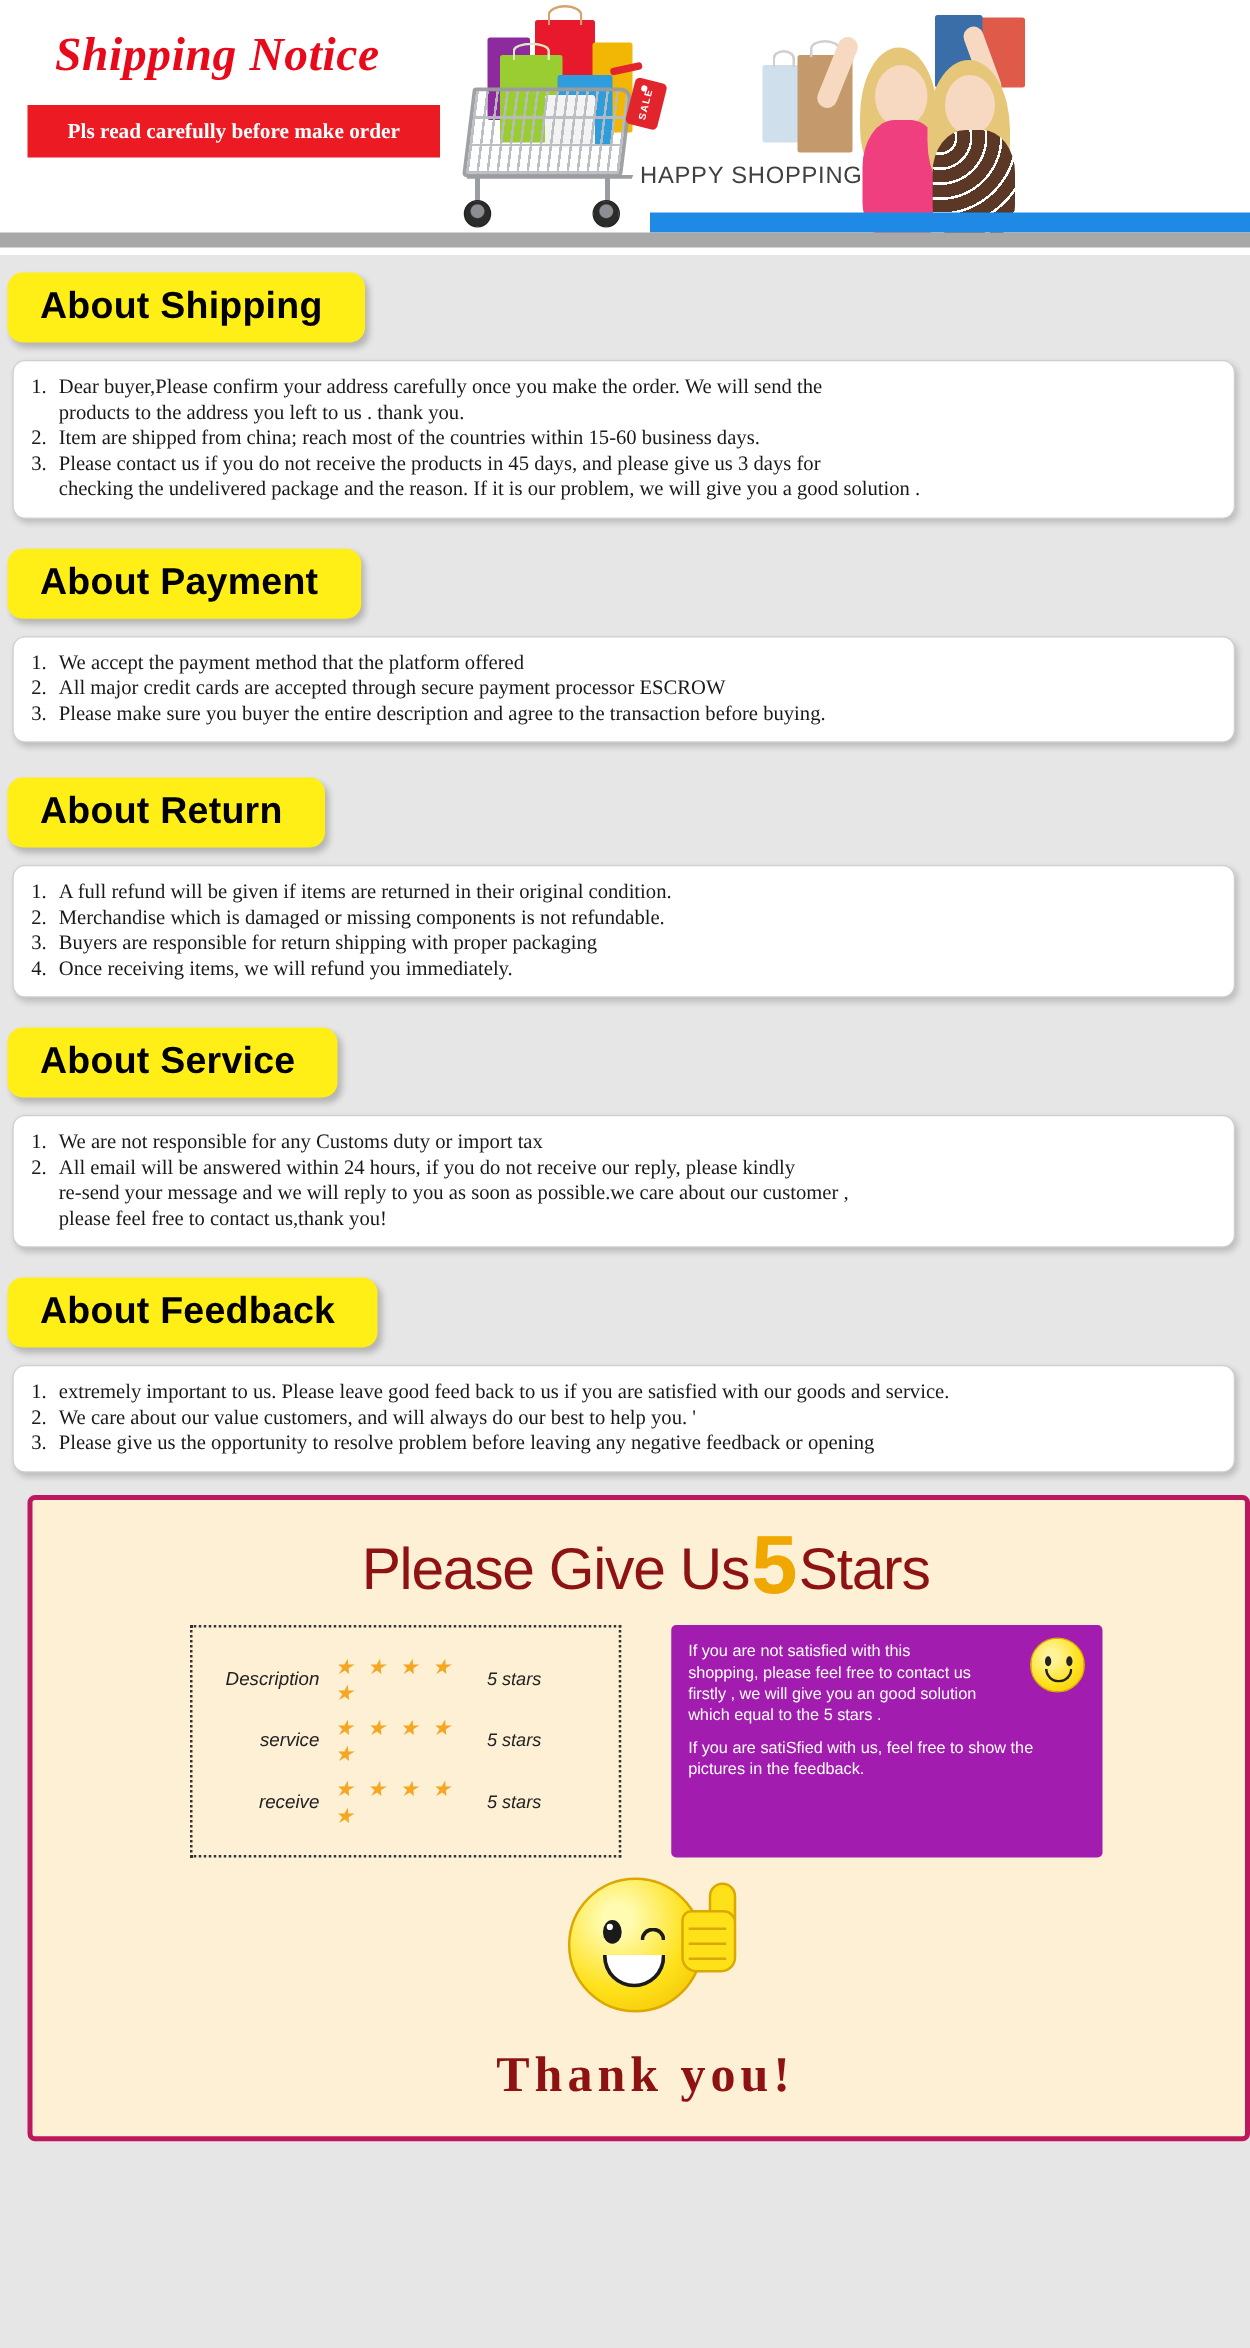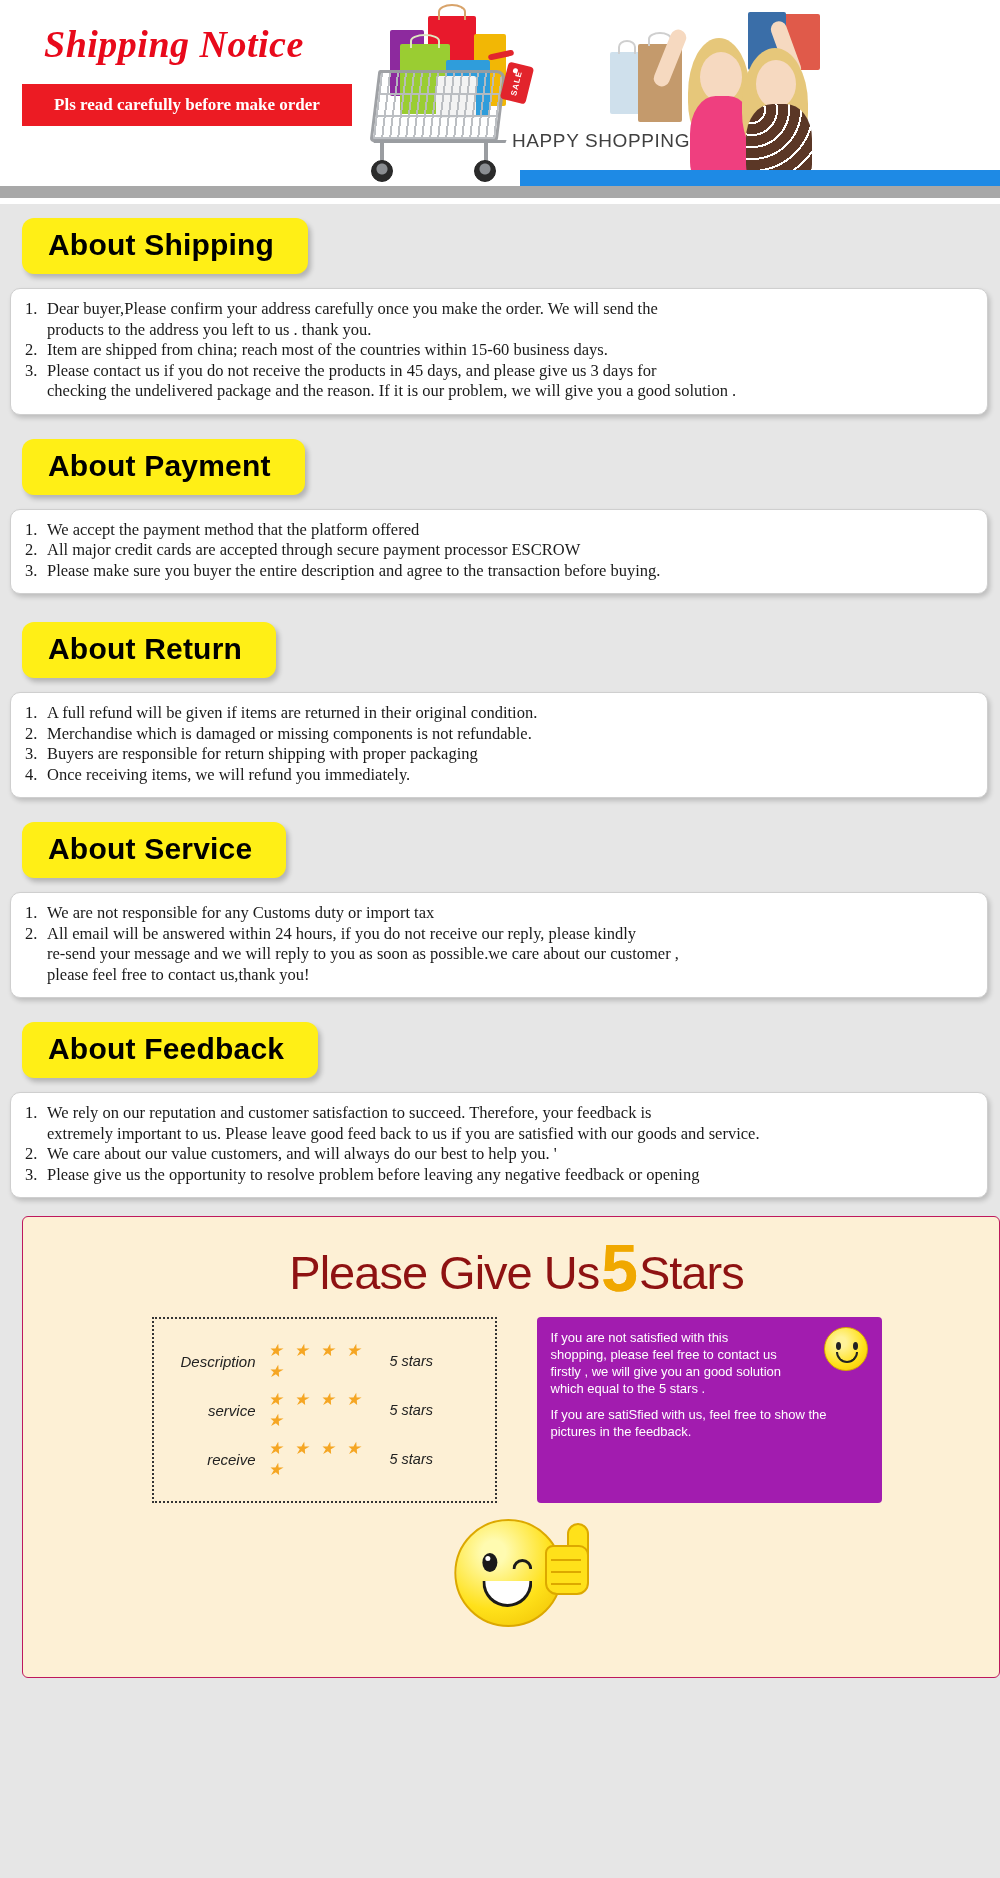--- a/index.html
+++ b/index.html
@@ -109,21 +109,21 @@
 
   
   .content { position: relative; padding: 0 0 0 0; }
   .sec { position: relative; }
   .sec-badge {
     display: inline-block;
     background: #ffef16;
     border-radius: 12px;
     padding: 10px 34px 12px 26px;
     box-shadow: 3px 4px 5px rgba(0,0,0,.22);
-    margin-left: 22px;
+    margin-left: 6px;
   }
   .sec-badge span {
     font-family: "Liberation Sans", sans-serif;
     font-weight: bold;
     font-size: 30px;
     color: #000;
     letter-spacing: .2px;
   }
   .sec-box {
     background: #ffffff;
@@ -145,21 +145,21 @@
   }
   .sec-box li .num {
     position: absolute; left: 0; top: 0;
   }
   .sec-box li .cont { display:block; }
 
   
   .stars-panel {
     margin: 18px 0 0 22px;
     background: #fdf0d5;
-    border: 1px solid #be185d;
+    border: 4px solid #be185d;
     border-radius: 6px;
     padding: 18px 0 26px 11px;
     position: relative;
   }
   .give-us {
     text-align: center;
     font-family: "Liberation Sans", sans-serif;
     font-size: 47px;
     font-weight: normal;
     color: #8e1212;
@@ -436,21 +436,20 @@
     </div>
 
     <div class="sec" style="padding-top:24px;">
       <div class="sec-badge">
         <span>About Feedback</span>
       </div>
       <div class="sec-box">
         <ol>
           <li>
             <span class="num">1.</span>
-            <span class="cont">We rely on our reputation and customer satisfaction to succeed. Therefore, your feedback is</span>
             <span class="cont">extremely important to us. Please leave good feed back to us if you are satisfied with our goods and service.</span>
           </li>
           <li>
             <span class="num">2.</span>
             <span class="cont">We care about our value customers, and will always do our best to help you. '</span>
           </li>
           <li>
             <span class="num">3.</span>
             <span class="cont">Please give us the opportunity to resolve problem before leaving any negative feedback or opening</span>
           </li>
@@ -507,16 +506,17 @@
         </div>
         <div class="thumb">
           <div class="up"></div>
           <div class="palm"></div>
           <div class="ln" style="top:36px;"></div>
           <div class="ln" style="top:48px;"></div>
           <div class="ln" style="top:60px;"></div>
         </div>
       </div>
 
+      <div class="thankyou">Thank you!</div>
     </div>
 
   </div>
 </div>
 
 </body></html>

